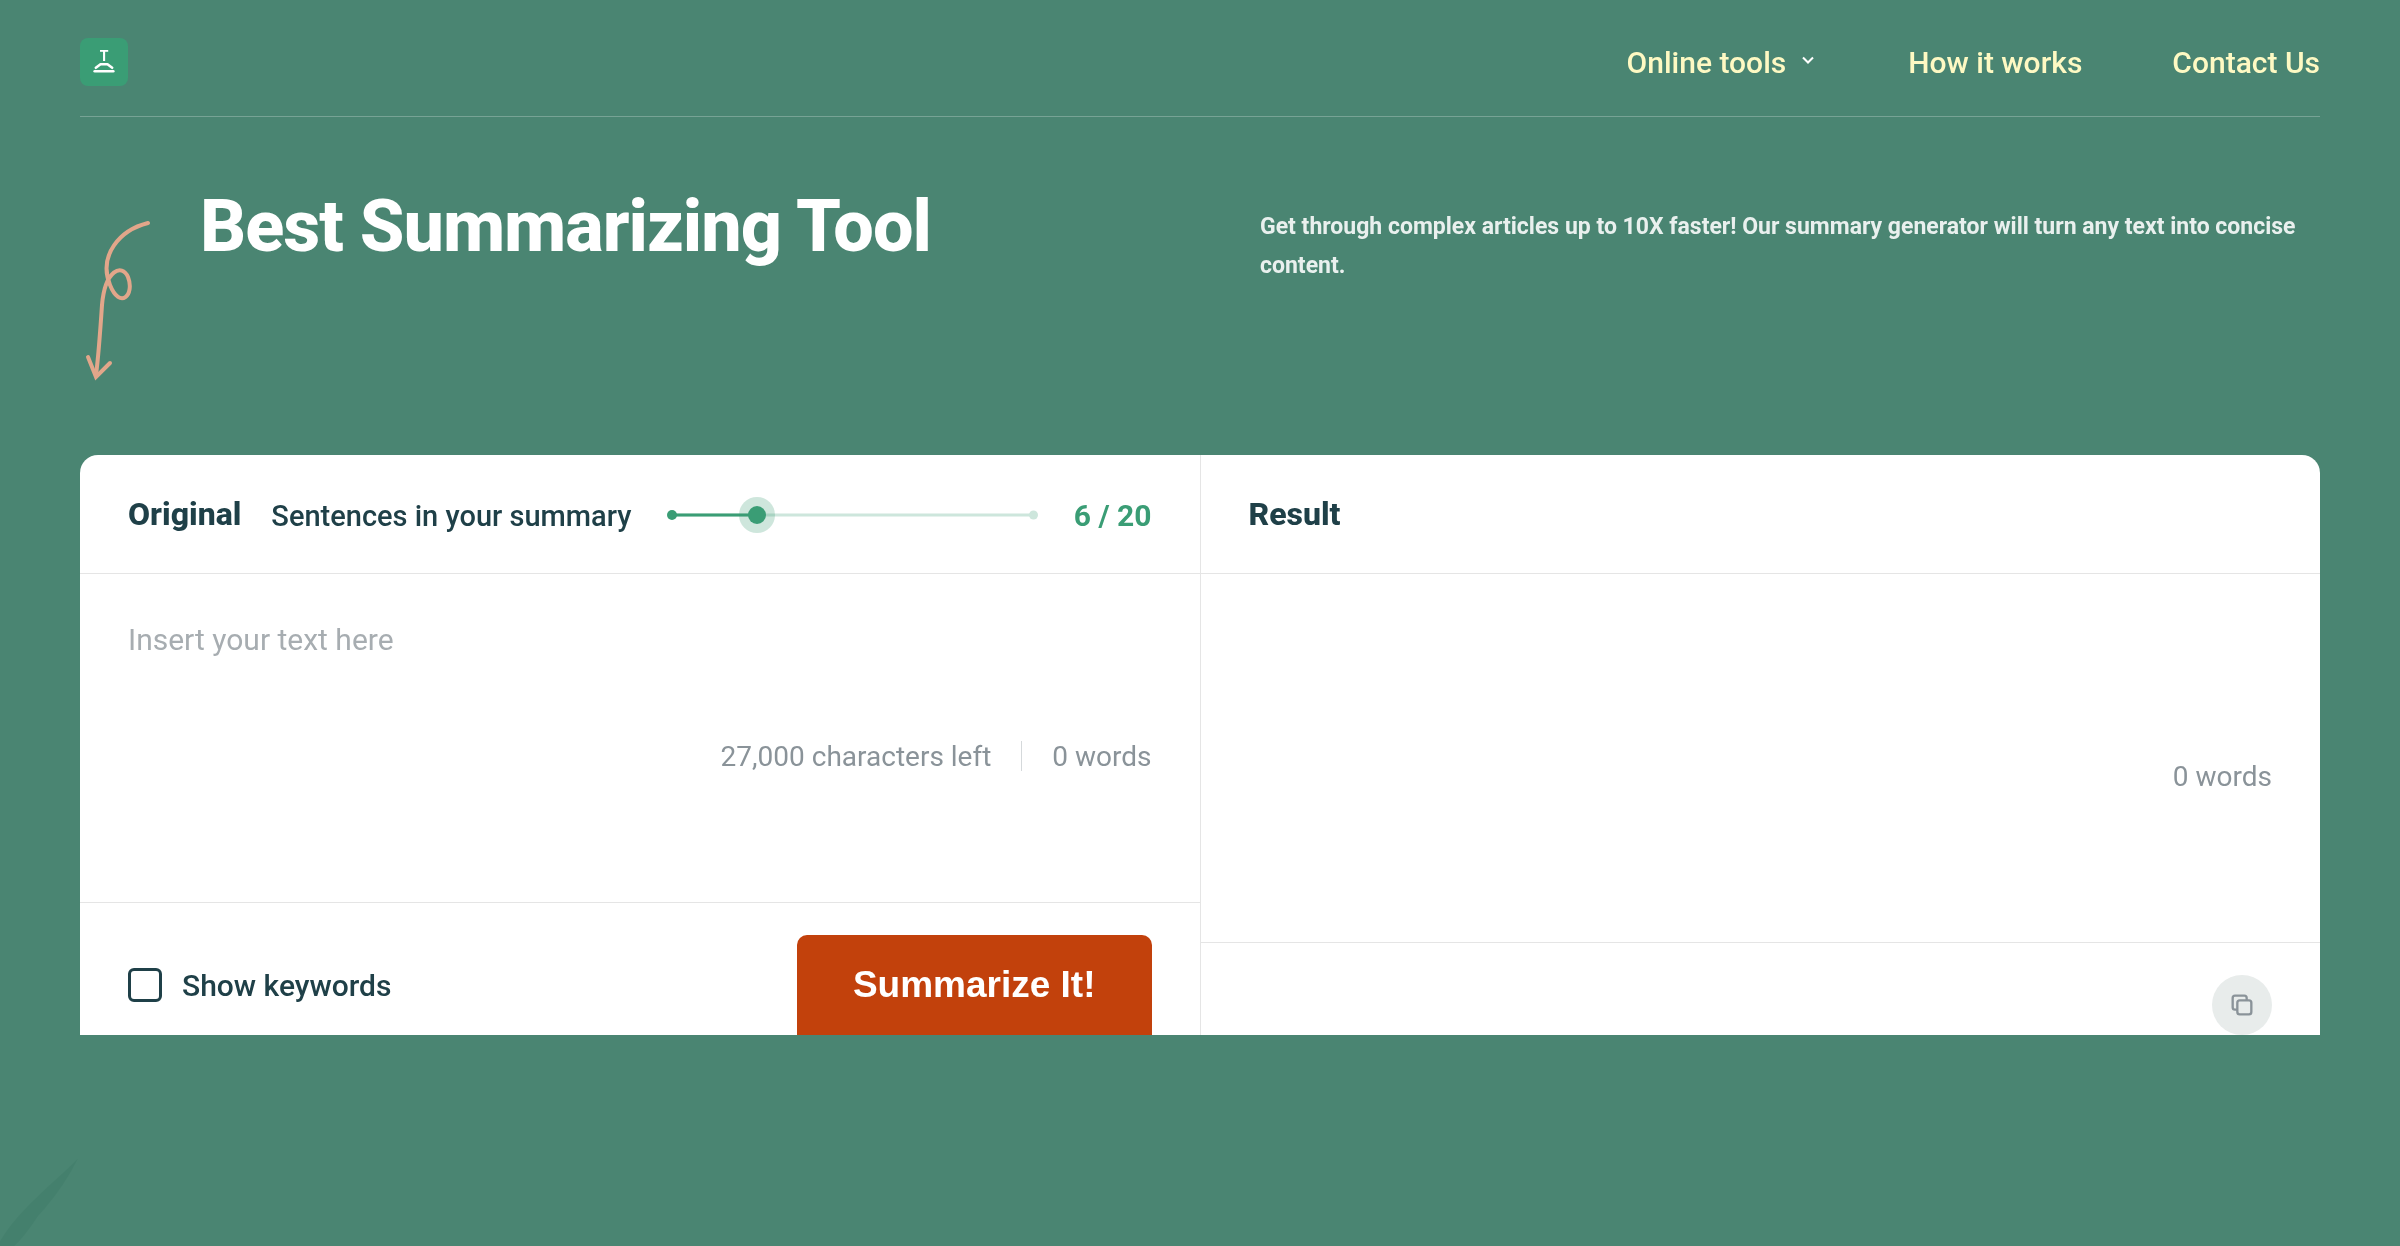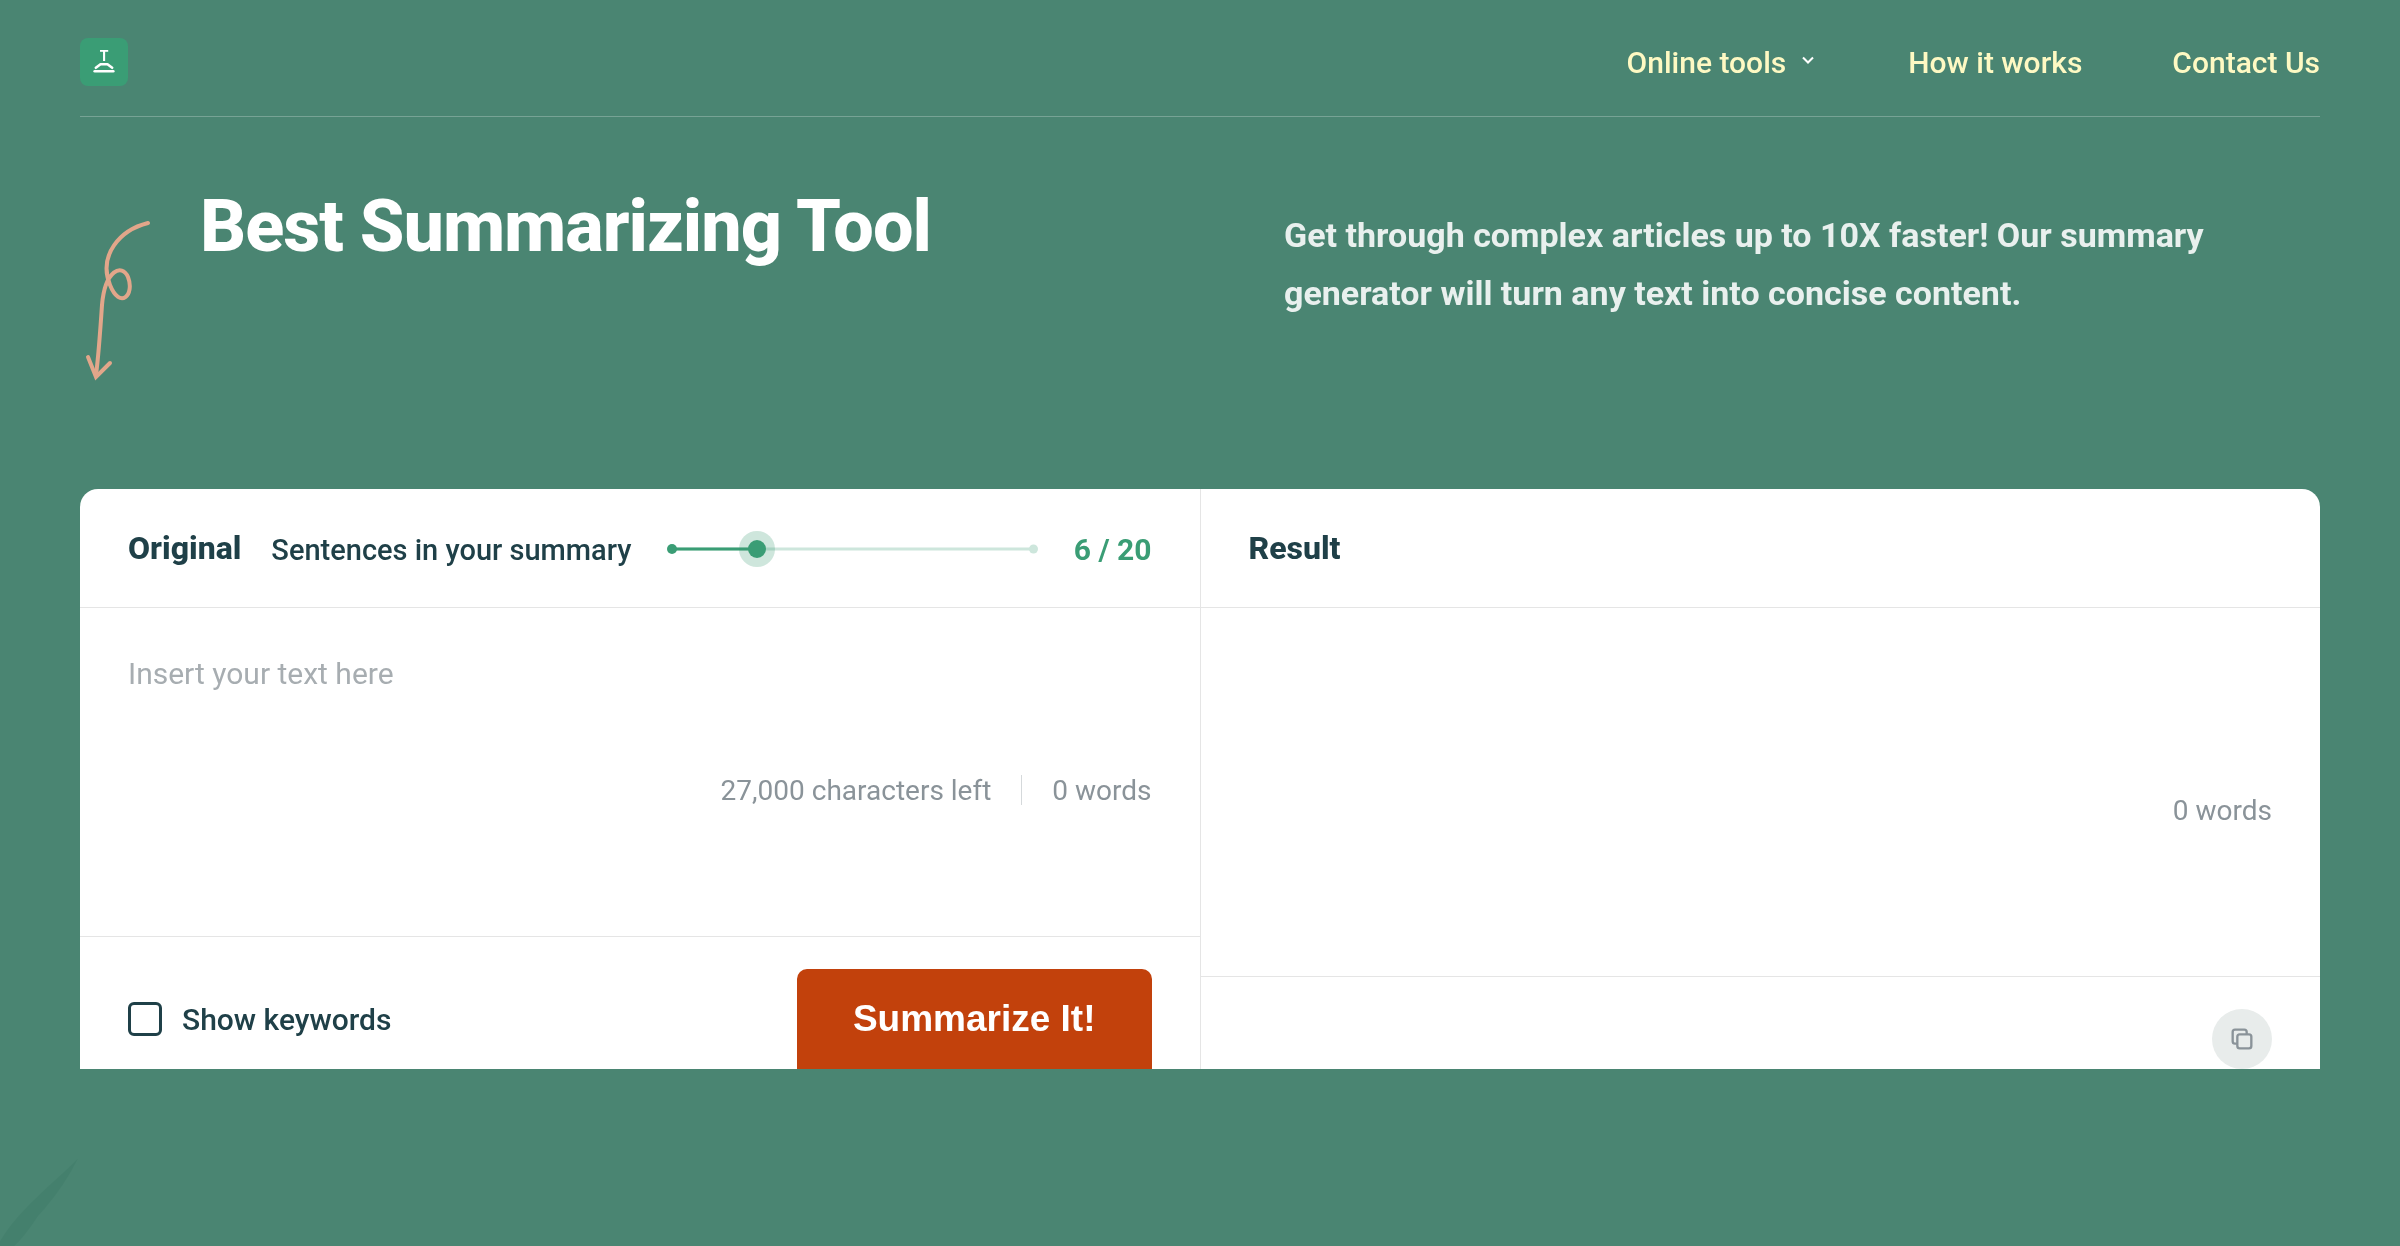--- a/index.html
+++ b/index.html
@@ -58,22 +58,22 @@
     gap: 12px;
     cursor: pointer;
   }
   .chev {
     font-size: 20px;
   }
 
   
   .hero {
     display: flex;
-    padding: 70px 0 90px 0;
-    gap: 84px;
+    padding: 70px 0 56px 0;
+    gap: 60px;
   }
   .hero-left {
     flex: 0 0 50%;
     display: flex;
     gap: 40px;
   }
   .arrow-wrap {
     flex: 0 0 80px;
     padding-top: 28px;
   }
@@ -83,21 +83,21 @@
     font-weight: 800;
     line-height: 1.1;
     letter-spacing: -1px;
   }
   .hero-right {
     flex: 1;
     padding-top: 20px;
   }
   .hero-desc {
     color: rgba(255,255,255,0.88);
-    font-size: 34px;
+    font-size: 23px;
     font-weight: 700;
     line-height: 1.7;
   }
 
   
   .card {
     background: #fff;
     border-radius: 18px 18px 0 0;
     display: flex;
     overflow: hidden;

